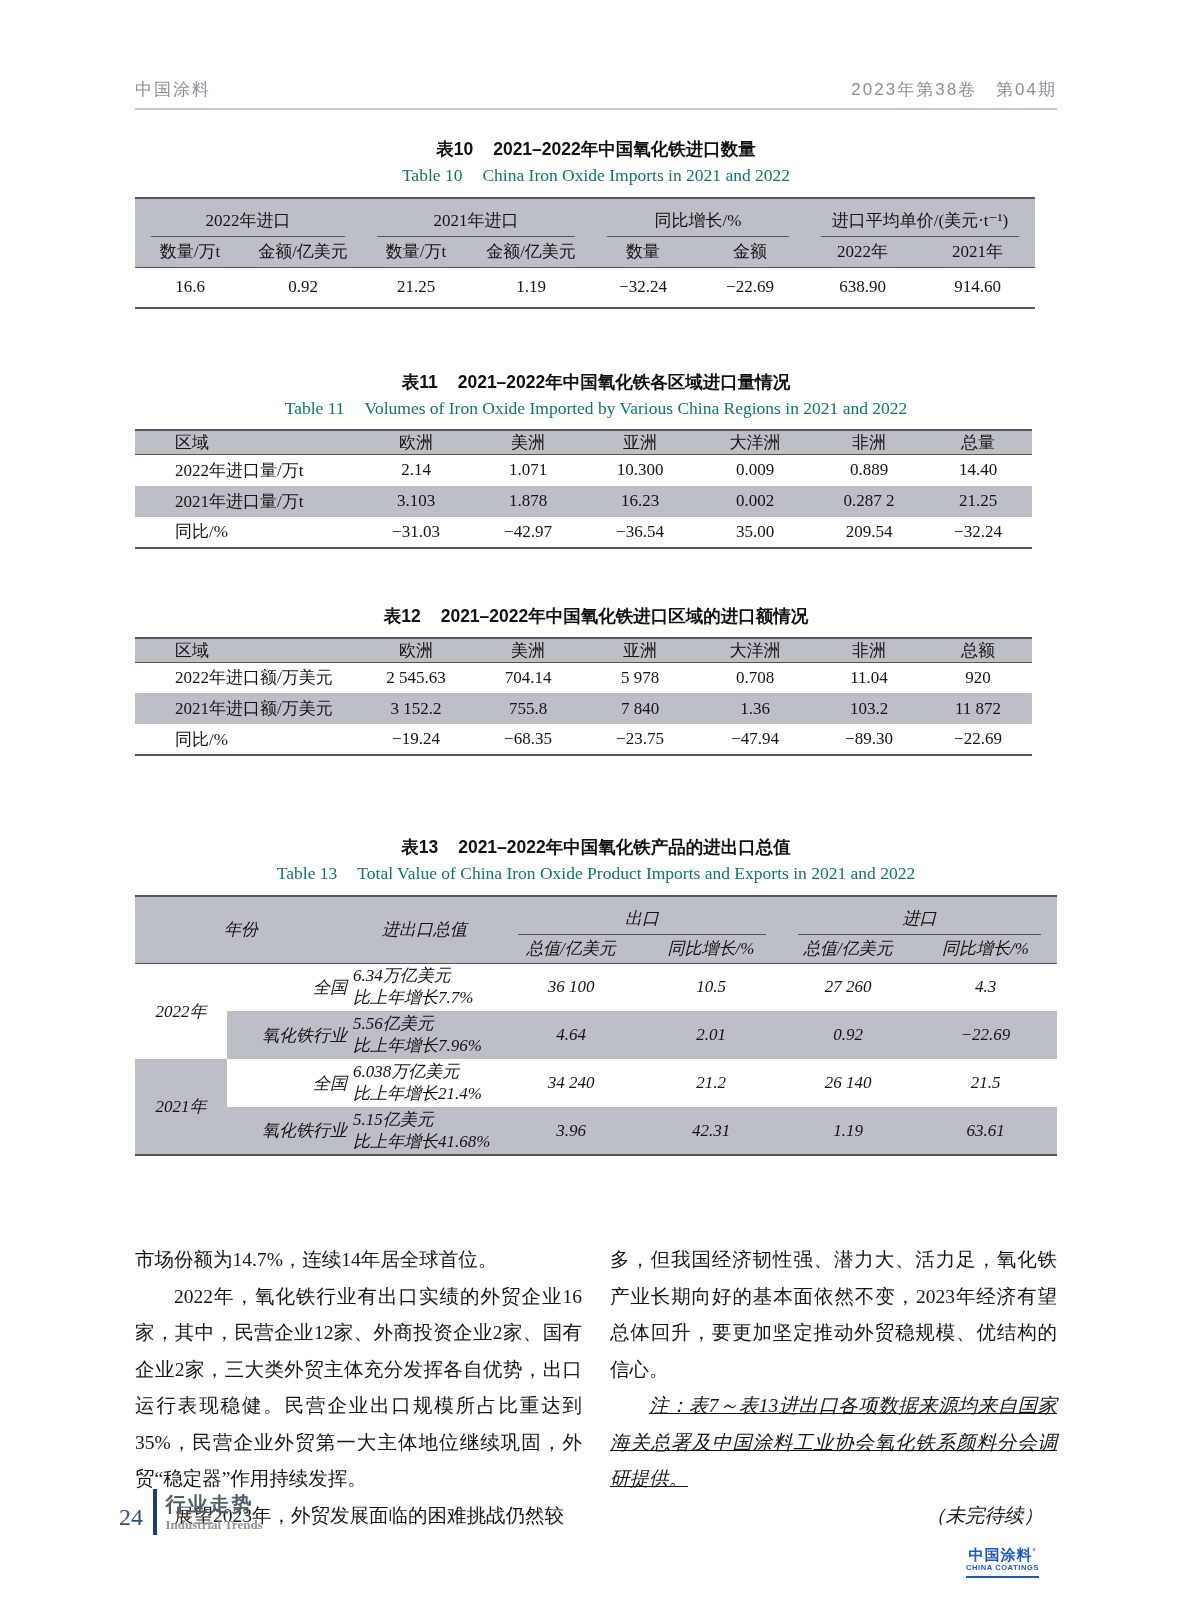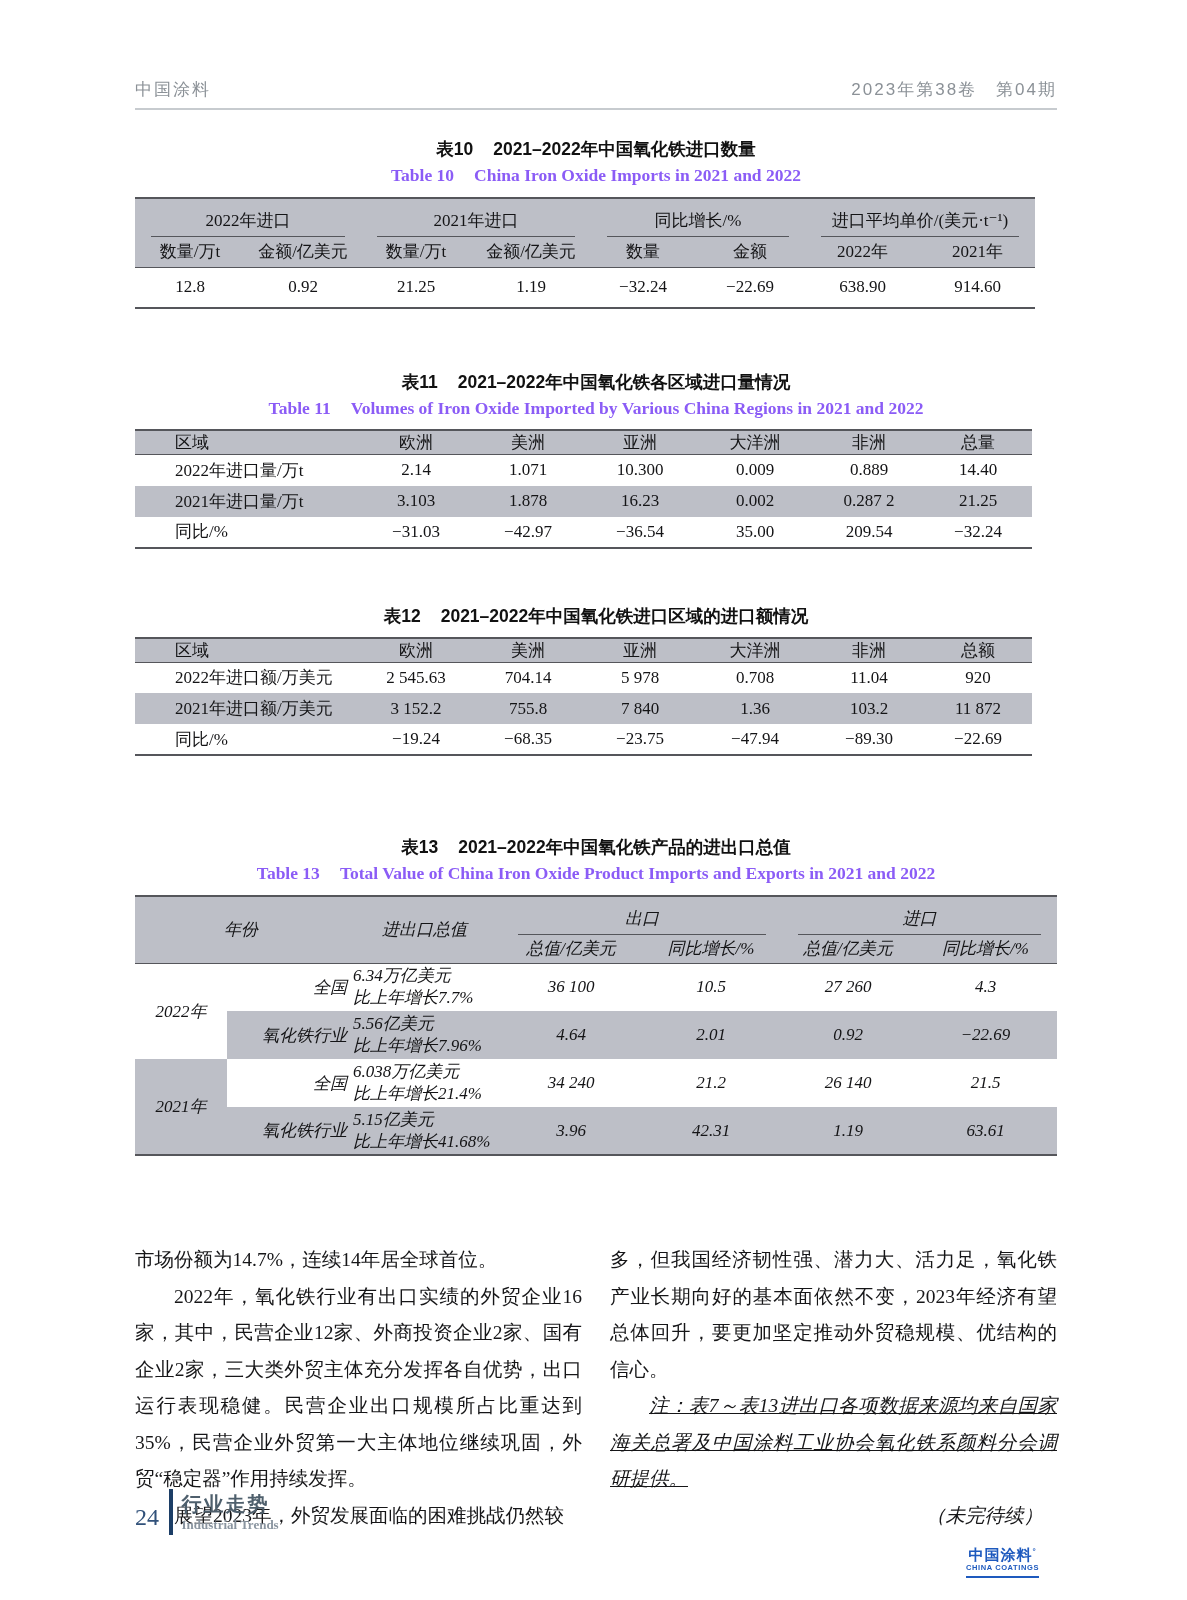--- a/index.html
+++ b/index.html
@@ -18,21 +18,21 @@
     font-family:"Liberation Sans","DejaVu Sans",sans-serif;
     font-size:17px; color:#8b9197; letter-spacing:2px;
   }
 
   
   .tbl-title { text-align:center; line-height:26px; }
   .tbl-title .cn {
     font-family:"Liberation Sans","DejaVu Sans",sans-serif; font-weight:bold;
     font-size:17.5px; color:#111;
   }
-  .tbl-title .en { font-family:"Liberation Serif","DejaVu Serif",serif; font-weight:bold; font-size:17.5px; color:#8b5cf6; }
+  .tbl-title .en { font-family:"Liberation Serif","DejaVu Serif",serif; font-weight:normal; font-size:17.5px; color:#0f766e; }
   .tbl-title .lbl { margin-right:20px; }
 
   
   table { border-collapse:collapse; table-layout:fixed; }
   .sci-table { border-top:2.5px solid #55565b; border-bottom:2px solid #55565b; }
   .sci-table thead { background:#bdbfc7; }
   .sci-table th, .sci-table td {
     font-weight:normal; font-size:17px; text-align:center; vertical-align:middle;
     color:#141416; padding:0;
   }
@@ -73,21 +73,21 @@
     color:#1e5abe; font-size:15px; letter-spacing:1px; line-height:16px;
   }
   .logo .mark { font-size:8px; vertical-align:super; color:#1e5abe; }
   .logo .en {
     font-family:"Liberation Sans","DejaVu Sans",sans-serif; font-weight:bold;
     color:#1e5abe; font-size:7.5px; letter-spacing:0.6px; line-height:10px;
     border-bottom:2px solid #1e5abe; padding-bottom:3px;
   }
 
   
-  .page-footer { position:absolute; left:135px; top:1489px; display:flex; align-items:center; }
+  .page-footer { position:absolute; left:119px; top:1489px; display:flex; align-items:center; }
   .page-num { font-size:24px; color:#31517a; margin-right:10px; padding-top:10px; }
   .foot-bar { width:3.5px; height:46px; background:#1c3e66; margin-right:9px; }
   .foot-sec .cn {
     font-family:"Liberation Sans","DejaVu Sans",sans-serif; font-weight:bold;
     font-size:20px; color:#4e5f6c; letter-spacing:2px; line-height:24px;
   }
   .foot-sec .en { font-weight:bold; font-size:13px; color:#8a95a0; line-height:17px; }
 
   .mt-t11 { margin-top:60px; }
   .mt-t12 { margin-top:54px; }
@@ -140,21 +140,21 @@
           <th>数量/万t</th>
           <th>金额/亿美元</th>
           <th>数量</th>
           <th>金额</th>
           <th>2022年</th>
           <th>2021年</th>
         </tr>
       </thead>
       <tbody>
         <tr>
-          <td>12.8</td>
+          <td>16.6</td>
           <td>0.92</td>
           <td>21.25</td>
           <td>1.19</td>
           <td>−32.24</td>
           <td>−22.69</td>
           <td>638.90</td>
           <td>914.60</td>
         </tr>
       </tbody>
     </table>

